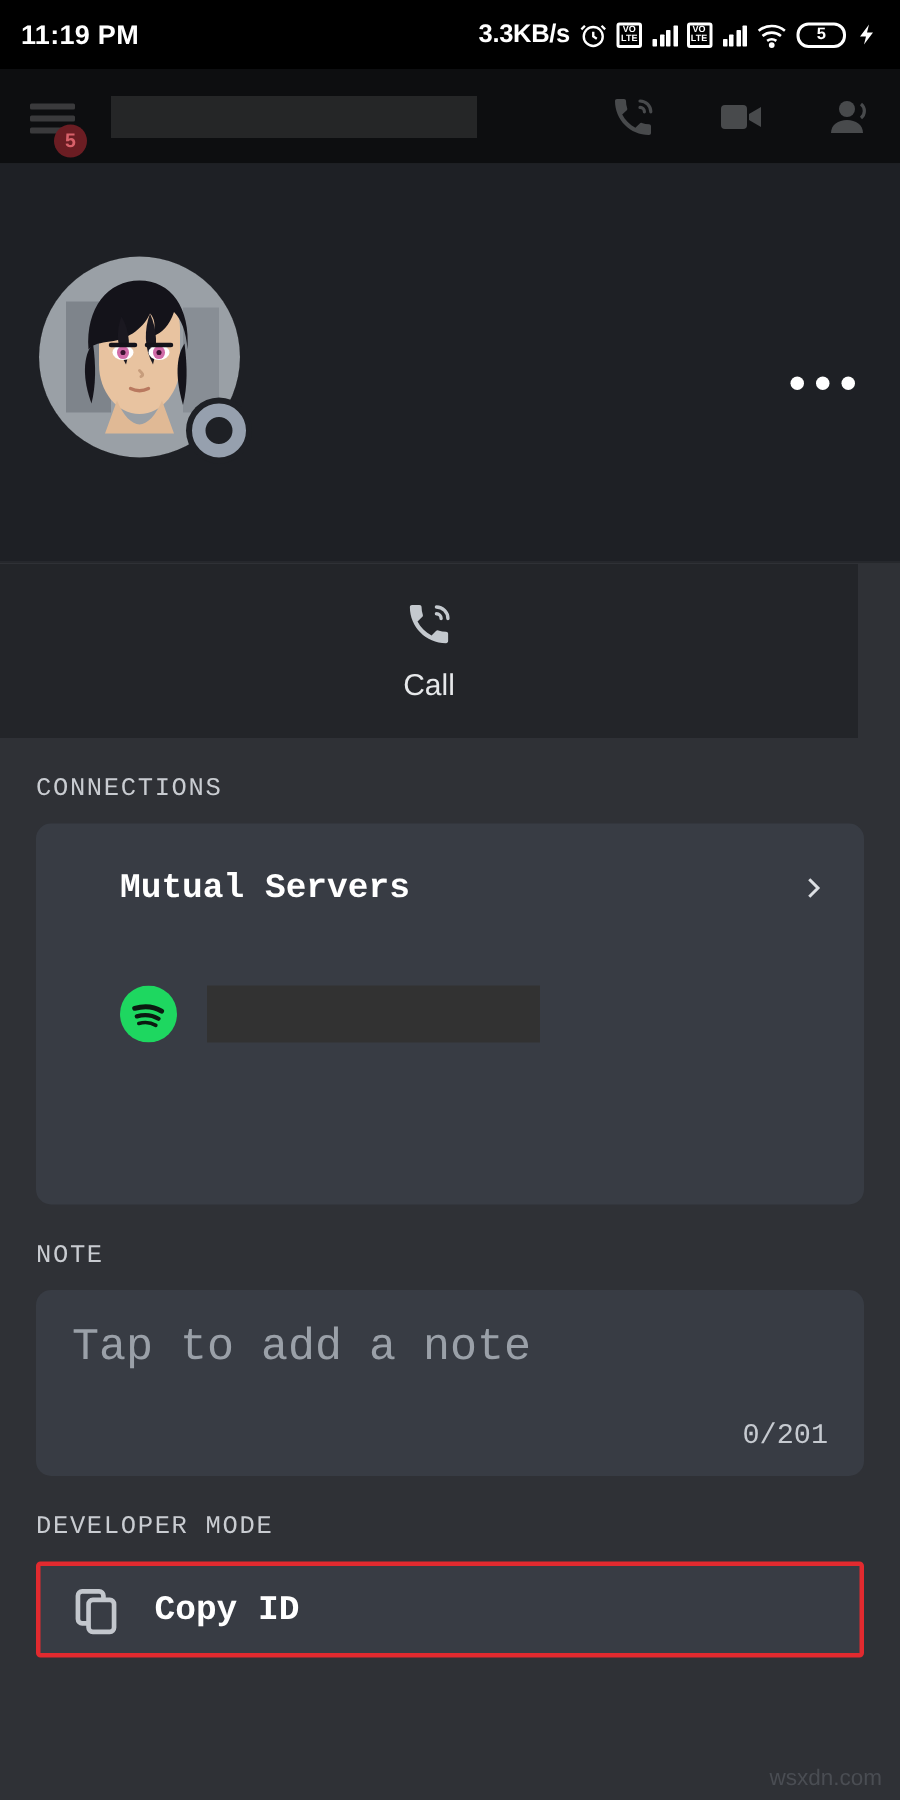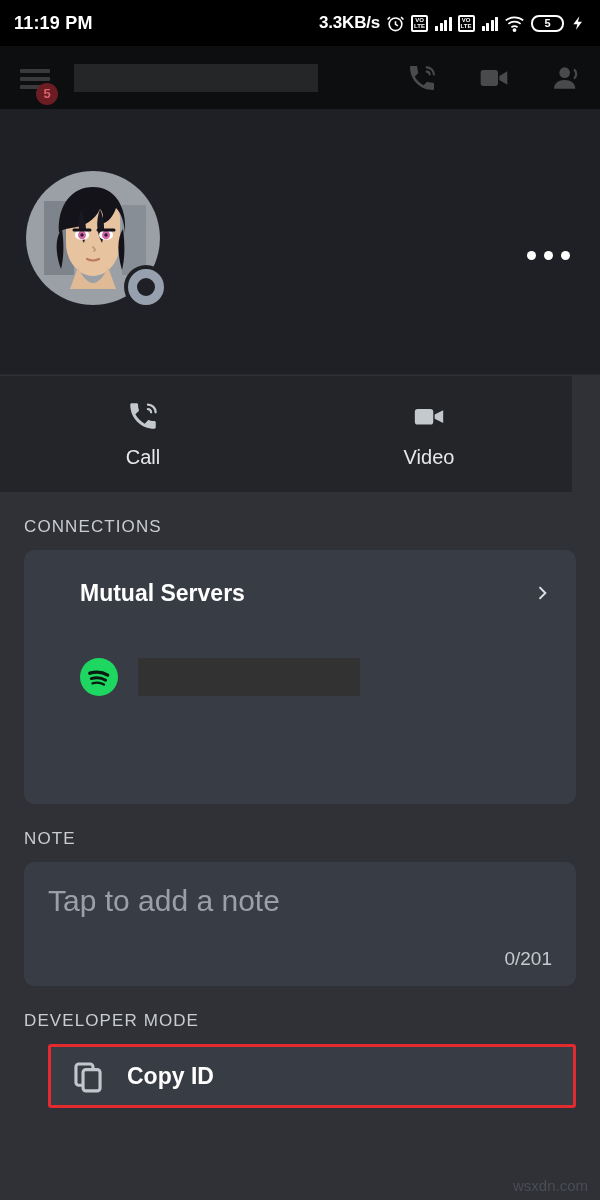--- a/index.html
+++ b/index.html
@@ -130,20 +130,21 @@
   .action .a-ico { width: 36px; height: 34px; }
   .action .a-ico svg { width:100%; height:100%; fill:#c4c9ce; }
   .action .a-label { color:#e6e8ea; font-size: 20px; }
 
   
   .content {
     position: absolute; top: 492px; left: 0;
     width: 600px; height: 708px;
     background: #2f3136;
     padding: 0 24px;
+    font-family: Liberation Mono, monospace;
   }
   .section-title {
     color: #c9ccd1; font-size: 17px; letter-spacing: 1.1px;
     font-weight: normal;
     padding-top: 25px; padding-bottom: 13px;
   }
   .card { background: #383c44; border-radius: 10px; padding-left: 32px; }
 
   .conn-card { height: 254px; position: relative; }
   .conn-row {
@@ -163,21 +164,20 @@
   .note-count {
     position: absolute; right: 24px; bottom: 16px;
     color: #c6cad0; font-size: 19px;
   }
 
   .dev-card {
     height: 64px; display:flex; align-items:center;
     padding: 0 20px;
     border: 3px solid #e22a2f;
     border-radius: 3px;
-    margin-left: 24px;
   }
   .copy-ico { width: 34px; height: 34px; }
   .copy-ico svg { width:100%; height:100%; stroke:#c3c7cd; fill:none; stroke-width:2.2; }
   .dev-card .label { margin-left: 22px; color:#ffffff; font-size: 23px; font-weight: bold; }
 
   .watermark {
     position: absolute; right: 12px; bottom: 6px;
     color: #4a4d53; font-size: 15px;
   }
 </style>
@@ -317,29 +317,20 @@
     <div class="action">
       <div class="a-ico">
         <svg viewBox="0 0 24 24">
             <path d="M6.6 10.8c1.4 2.8 3.8 5.1 6.6 6.6l2.2-2.2c.3-.3.7-.4 1-.2 1.2.4 2.4.6 3.6.6.6 0 1 .4 1 1V20c0 .6-.4 1-1 1C10.6 21 3 13.4 3 4c0-.6.4-1 1-1h3.5c.6 0 1 .4 1 1 0 1.3.2 2.5.6 3.6.1.4 0 .8-.2 1l-2.3 2.2z"></path>
             <path d="M15.5 3.2a.8.8 0 0 0 0 1.6 4.6 4.6 0 0 1 4.6 4.6.8.8 0 1 0 1.6 0 6.2 6.2 0 0 0-6.2-6.2z"></path>
             <path d="M15.5 6.4a.8.8 0 0 0 0 1.6 1.4 1.4 0 0 1 1.4 1.4.8.8 0 1 0 1.6 0 3 3 0 0 0-3-3z"></path>
           </svg>
       </div>
       <div class="a-label">Call</div>
     </div>
-    <div class="action">
-      <div class="a-ico">
-        <svg viewBox="0 0 24 24">
-            <rect x="2" y="7" width="13" height="11" rx="2"></rect>
-            <path d="M16 11 22 8v9l-6-3z"></path>
-          </svg>
-      </div>
-      <div class="a-label">Video</div>
-    </div>
   </div>
 
   <div class="content">
 
     <div class="section-title">CONNECTIONS</div>
 
     <div class="card conn-card">
       <div class="conn-row">
         <span class="label">Mutual Servers</span>
         <span class="chev">

